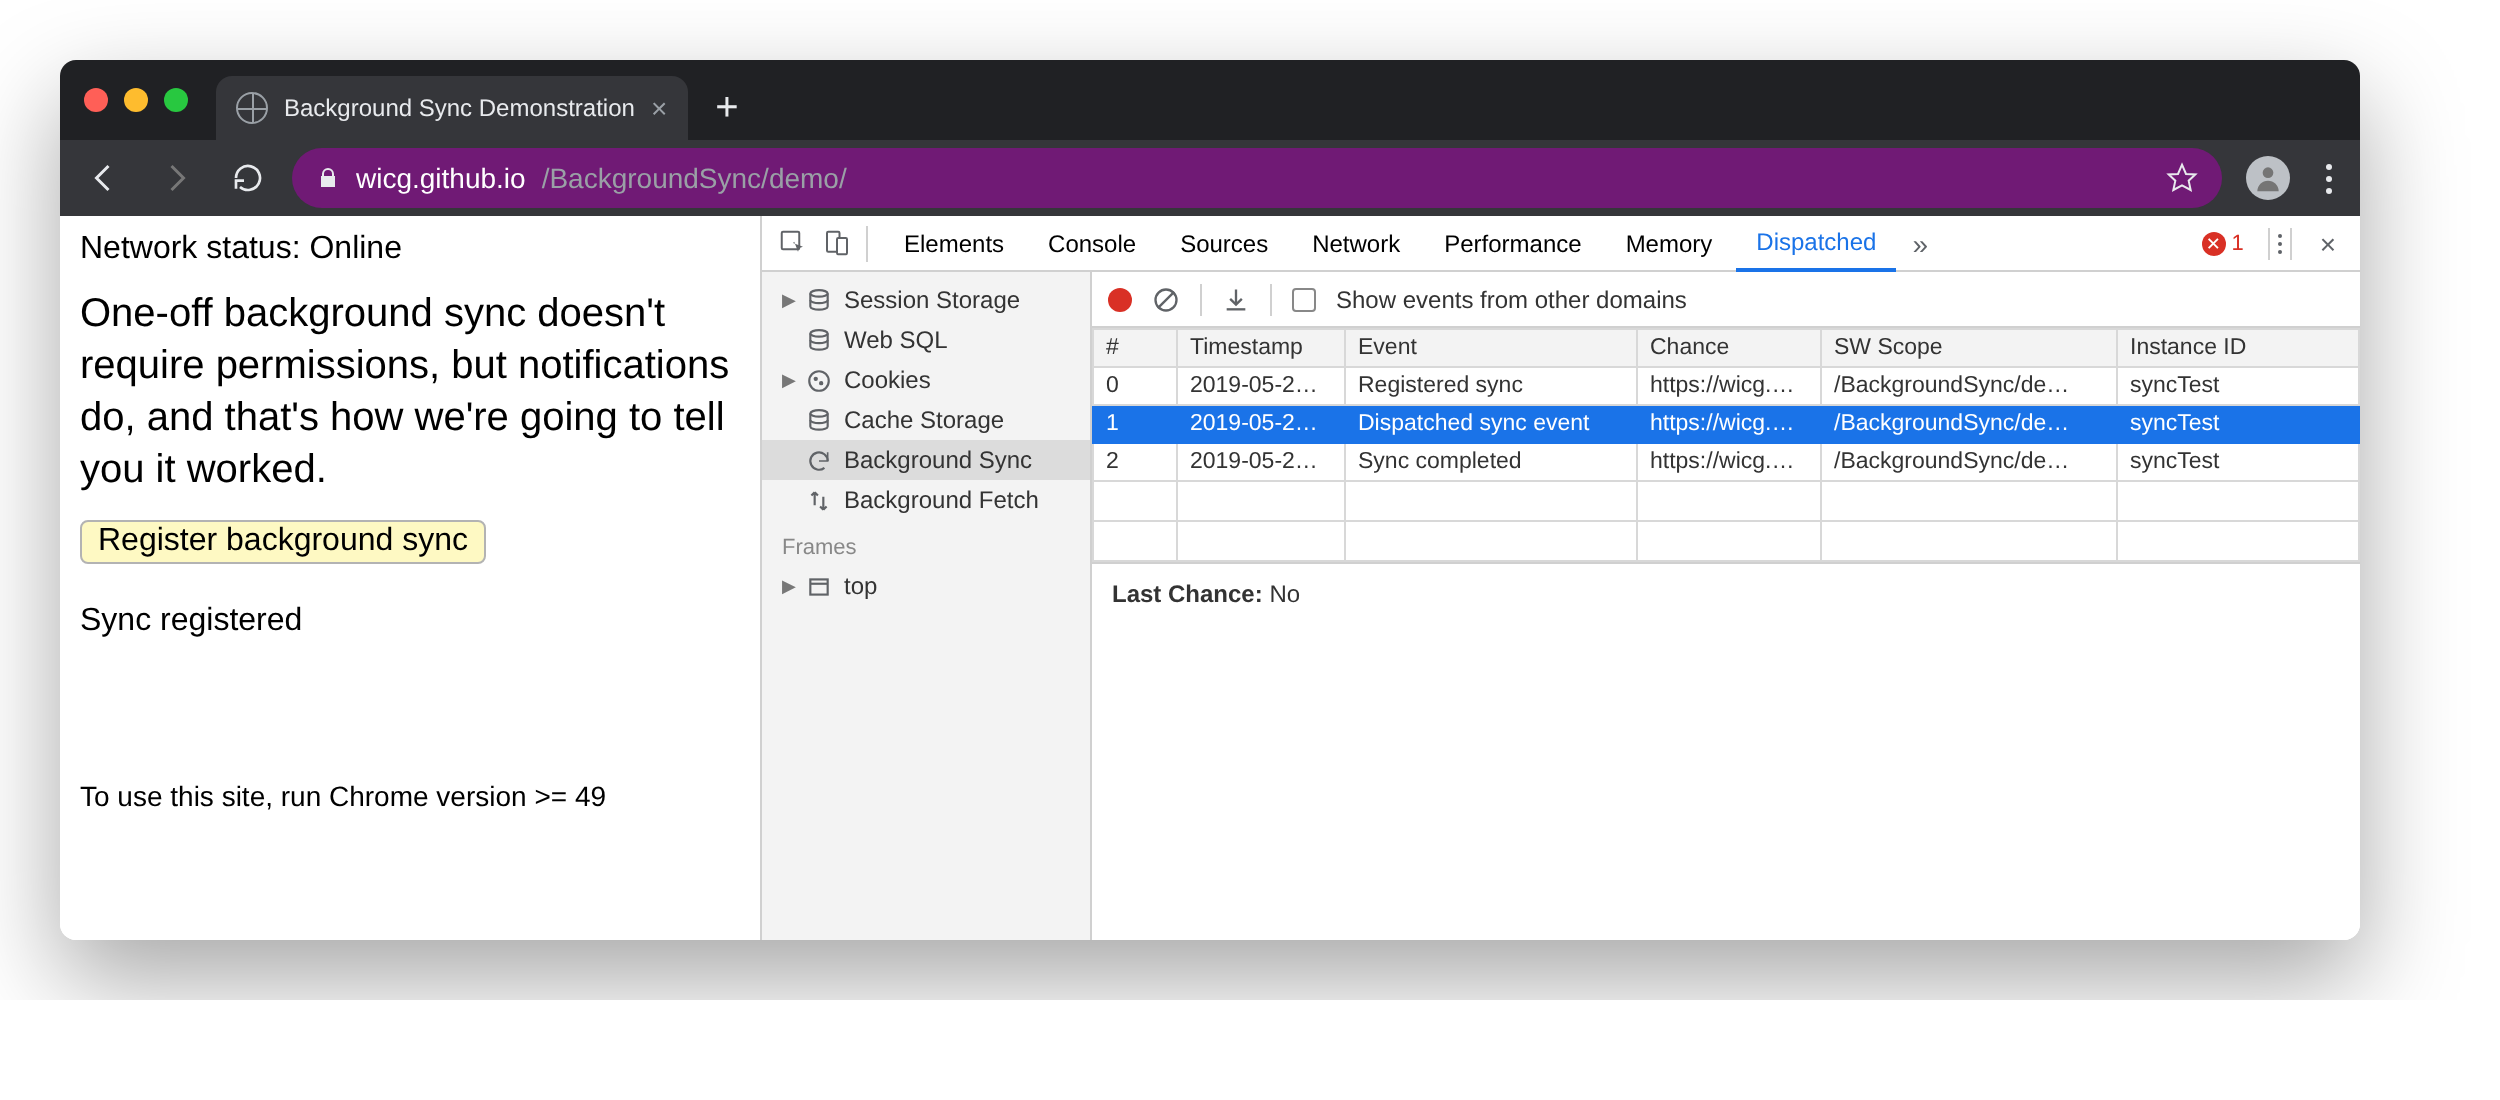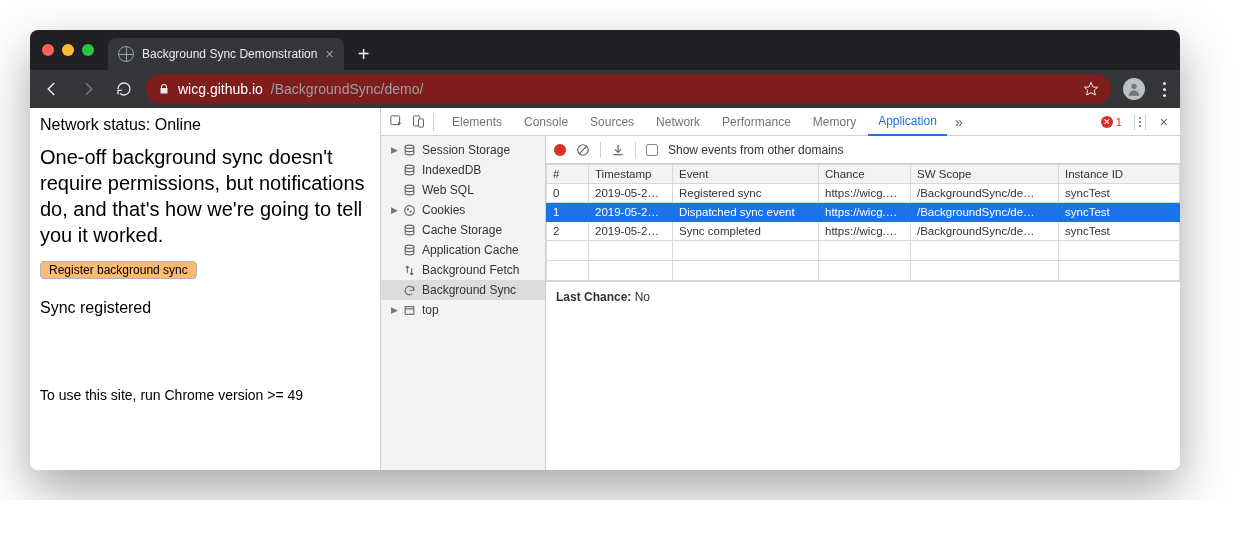--- a/index.html
+++ b/index.html
@@ -58,21 +58,21 @@
     display: flex;
     align-items: center;
     padding: 0 8px;
     gap: 8px;
     color: #e8eaed;
   }
   .tb-btn { width:28px; height:28px; display:flex; align-items:center; justify-content:center; color:#e8eaed; }
   .tb-btn.dis { color:#777; }
   .omnibox {
     flex:1;
-    background: #7f1d1d;
+    background: #701a75;
     border-radius: 18px;
     height: 30px;
     display:flex;
     align-items:center;
     padding: 0 12px;
     gap: 8px;
     color: #e8eaed;
     font-size: 14px;
   }
   .omnibox .lock { width:12px; height:12px; }
@@ -88,23 +88,23 @@
   .page {
     width: 350px;
     padding: 6px 10px 10px 10px;
     font-size: 15px;
     color:#000;
     background:#fff;
   }
   .page .status { margin: 2px 0 10px 0; font-size:16px; }
   .page p { margin: 0 0 12px 0; line-height:1.3; font-size:20px; }
   .page button.reg {
-    font-size: 12px;
+    font-size: 16px;
     padding: 1px 8px;
-    background: #fdba74;
+    background: #fef9c3;
     border: 1px solid #b3b3b3;
     border-radius: 4px;
   }
   .page .synced { margin-top: 20px; font-size:16px; }
   .page .footer { margin-top: 70px; font-size:14px; }
 
   
   .devtools {
     flex:1;
     border-left: 1px solid #d0d0d0;
@@ -117,21 +117,21 @@
   .dt-tabs {
     height: 28px;
     display:flex;
     align-items:center;
     border-bottom: 1px solid #d0d0d0;
     padding: 0 6px;
     gap: 2px;
   }
   .dt-inspect { display:flex; gap:4px; padding-right:6px; border-right:1px solid #d0d0d0; margin-right:6px; }
   .dt-ico { width:18px; height:18px; display:flex; align-items:center; justify-content:center; color:#606367; }
-  .dt-tab { padding: 0 10px; height:28px; display:flex; align-items:center; color:#737373; cursor:default; }
+  .dt-tab { padding: 0 10px; height:28px; display:flex; align-items:center; color:#000000; cursor:default; }
   .dt-tab.active { color:#1a73e8; border-bottom:2px solid #1a73e8; }
   .dt-more { padding:0 6px; color:#5f6368; font-size:14px; }
   .dt-right { margin-left:auto; display:flex; align-items:center; gap:6px; }
   .dt-err { display:flex; align-items:center; gap:3px; color:#d93025; font-size:11px; padding-right:6px; }
   .dt-err .circ { width:12px; height:12px; border-radius:50%; background:#d93025; color:#fff; font-size:9px; display:flex; align-items:center; justify-content:center; }
   .dt-kebab { display:flex; flex-direction:column; gap:2px; padding:0 4px; border-left:1px solid #d0d0d0; border-right:1px solid #d0d0d0; height:16px; justify-content:center; margin-right:2px; }
   .dt-kebab span { width:2px; height:2px; background:#5f6368; border-radius:50%; }
   .dt-close { padding: 0 6px; color:#5f6368; font-size:14px; }
 
   .dt-body { flex:1; display:flex; }
@@ -265,21 +265,21 @@
                 <rect x="12" y="8" width="8" height="13" rx="1" fill="#fff"></rect>
               </svg>
           </div>
         </div>
         <div class="dt-tab">Elements</div>
         <div class="dt-tab">Console</div>
         <div class="dt-tab">Sources</div>
         <div class="dt-tab">Network</div>
         <div class="dt-tab">Performance</div>
         <div class="dt-tab">Memory</div>
-        <div class="dt-tab active">Application</div>
+        <div class="dt-tab active">Dispatched</div>
         <div class="dt-more">»</div>
         <div class="dt-right">
           <div class="dt-err">
             <span class="circ">✕</span>
             <span>1</span>
           </div>
           <div class="dt-kebab">
               <span></span>
               <span></span>
               <span></span>
@@ -299,72 +299,57 @@
                 <path d="M4 11v6c0 1.7 3.6 3 8 3s8-1.3 8-3v-6"></path>
               </svg>
             <span>Session Storage</span>
           </div>
           <div class="side-item">
             <svg class="side-svg" viewBox="0 0 24 24" fill="none" stroke="#606367" stroke-width="2">
                 <ellipse cx="12" cy="5" rx="8" ry="3"></ellipse>
                 <path d="M4 5v6c0 1.7 3.6 3 8 3s8-1.3 8-3V5"></path>
                 <path d="M4 11v6c0 1.7 3.6 3 8 3s8-1.3 8-3v-6"></path>
               </svg>
-            <span>IndexedDB</span>
-          </div>
+            <span>Web SQL</span>
+          </div>
+          <div class="side-item">
+            <span class="side-tree-arrow">▶</span>
+            <svg class="side-svg" viewBox="0 0 24 24" fill="none" stroke="#606367" stroke-width="2">
+                <circle cx="12" cy="12" r="9"></circle>
+                <circle cx="9" cy="10" r="1" fill="#606367"></circle>
+                <circle cx="14" cy="14" r="1" fill="#606367"></circle>
+              </svg>
+            <span>Cookies</span>
+          </div>
+
           <div class="side-item">
             <svg class="side-svg" viewBox="0 0 24 24" fill="none" stroke="#606367" stroke-width="2">
                 <ellipse cx="12" cy="5" rx="8" ry="3"></ellipse>
                 <path d="M4 5v6c0 1.7 3.6 3 8 3s8-1.3 8-3V5"></path>
                 <path d="M4 11v6c0 1.7 3.6 3 8 3s8-1.3 8-3v-6"></path>
               </svg>
-            <span>Web SQL</span>
-          </div>
-          <div class="side-item">
-            <span class="side-tree-arrow">▶</span>
-            <svg class="side-svg" viewBox="0 0 24 24" fill="none" stroke="#606367" stroke-width="2">
-                <circle cx="12" cy="12" r="9"></circle>
-                <circle cx="9" cy="10" r="1" fill="#606367"></circle>
-                <circle cx="14" cy="14" r="1" fill="#606367"></circle>
-              </svg>
-            <span>Cookies</span>
-          </div>
-
-          <div class="side-item">
-            <svg class="side-svg" viewBox="0 0 24 24" fill="none" stroke="#606367" stroke-width="2">
-                <ellipse cx="12" cy="5" rx="8" ry="3"></ellipse>
-                <path d="M4 5v6c0 1.7 3.6 3 8 3s8-1.3 8-3V5"></path>
-                <path d="M4 11v6c0 1.7 3.6 3 8 3s8-1.3 8-3v-6"></path>
-              </svg>
             <span>Cache Storage</span>
           </div>
-          <div class="side-item">
-            <svg class="side-svg" viewBox="0 0 24 24" fill="none" stroke="#606367" stroke-width="2">
-                <ellipse cx="12" cy="5" rx="8" ry="3"></ellipse>
-                <path d="M4 5v6c0 1.7 3.6 3 8 3s8-1.3 8-3V5"></path>
-                <path d="M4 11v6c0 1.7 3.6 3 8 3s8-1.3 8-3v-6"></path>
-              </svg>
-            <span>Application Cache</span>
-          </div>
-
+
+          <div class="side-item sel">
+            <svg class="side-svg" viewBox="0 0 24 24" fill="none" stroke="#606367" stroke-width="2">
+                <path d="M20 12a8 8 0 1 0-3 6.3"></path>
+                <polyline points="20 4 20 12 12 12" stroke-width="1.5"></polyline>
+              </svg>
+            <span>Background Sync</span>
+          </div>
           <div class="side-item">
             <svg class="side-svg" viewBox="0 0 24 24" fill="none" stroke="#606367" stroke-width="2">
                 <path d="M8 4v12M8 4l-3 3M8 4l3 3"></path>
                 <path d="M16 20V8M16 20l-3-3M16 20l3-3"></path>
               </svg>
             <span>Background Fetch</span>
           </div>
-          <div class="side-item sel">
-            <svg class="side-svg" viewBox="0 0 24 24" fill="none" stroke="#606367" stroke-width="2">
-                <path d="M20 12a8 8 0 1 0-3 6.3"></path>
-                <polyline points="20 4 20 12 12 12" stroke-width="1.5"></polyline>
-              </svg>
-            <span>Background Sync</span>
-          </div>
-
+
+          <div class="side-cat">Frames</div>
           <div class="side-item">
             <span class="side-tree-arrow">▶</span>
             <svg class="side-svg" viewBox="0 0 24 24" fill="none" stroke="#606367" stroke-width="2">
                 <rect x="4" y="5" width="16" height="14"></rect>
                 <line x1="4" y1="9" x2="20" y2="9"></line>
               </svg>
             <span>top</span>
           </div>
         </div>
 

